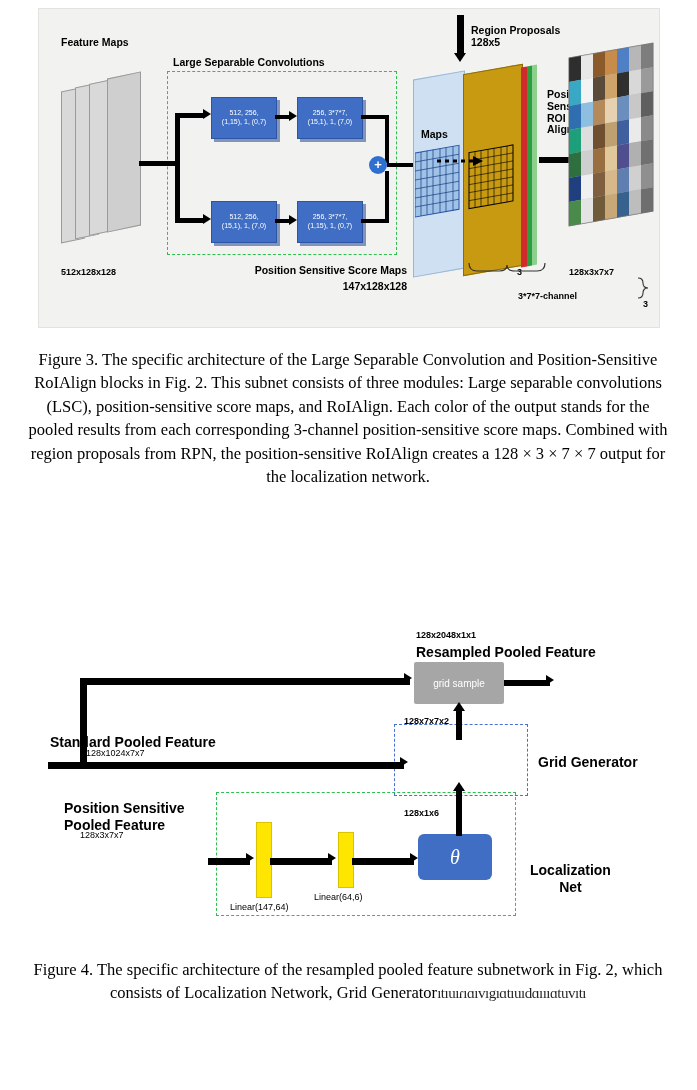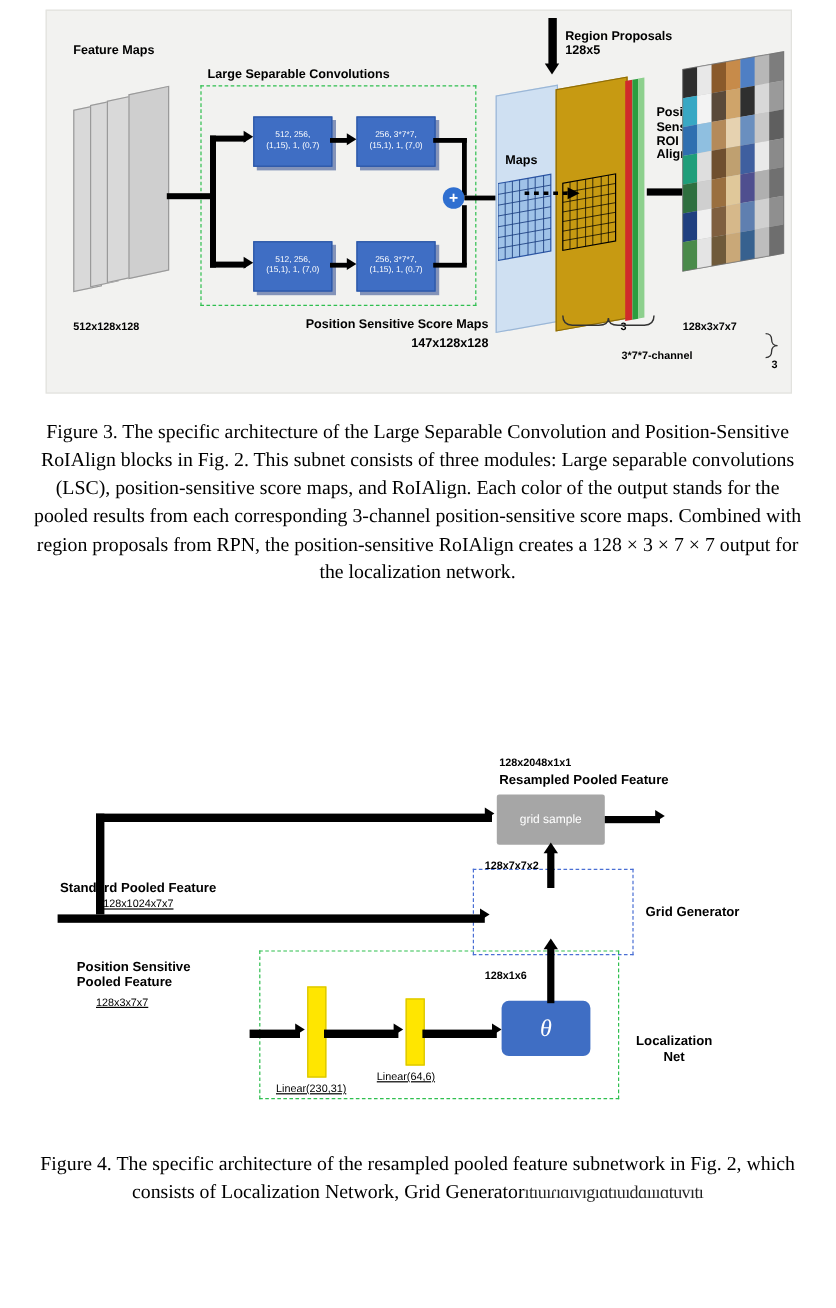--- a/index.html
+++ b/index.html
@@ -172,26 +172,26 @@
     font-style: italic;
     font-size: 20px;
     display: flex;
     align-items: center;
     justify-content: center;
   }
   .f4lbl {
     position: absolute;
     font-family: "Liberation Sans", sans-serif;
     font-weight: bold;
-    font-size: 11px;
+    font-size: 14px;
     line-height: 1.2;
     white-space: pre-line;
   }
   .f4lbl.sm { font-size: 9px; }
-  .f4lbl.nb { font-weight: normal; text-decoration: underline; }
+  .f4lbl.nb { font-weight: normal; }
 
   .garble {
     font-family: "Liberation Serif", serif;
     font-size: 15px;
     letter-spacing: -0.5px;
     color: #111;
     opacity: 0.92;
   }
 </style>
 </head>
@@ -426,21 +426,21 @@
     <div class="dashgreen" style="left:198px; top:180px; width:300px; height:124px;"></div>
 
     <div class="f4lbl" style="left:46px; top:188px;">Position Sensitive
 Pooled Feature</div>
     <div class="f4lbl sm nb" style="left:62px; top:218px;">128x3x7x7</div>
 
     <div class="arrow-h" style="left:190px; top:246px; width:42px; height:7px;"></div>
     <div class="arrowhead-r" style="left:228px; top:241px;"></div>
 
     <div class="yellowbar" style="left:238px; top:210px; width:14px; height:74px;"></div>
-    <div class="f4lbl sm nb" style="left:212px; top:290px;">Linear(230,31)</div>
+    <div class="f4lbl sm nb" style="left:212px; top:290px;">Linear(147,64)</div>
 
     <div class="arrow-h" style="left:252px; top:246px; width:62px; height:7px;"></div>
     <div class="arrowhead-r" style="left:310px; top:241px;"></div>
 
     <div class="yellowbar" style="left:320px; top:220px; width:14px; height:54px;"></div>
     <div class="f4lbl sm nb" style="left:296px; top:280px;">Linear(64,6)</div>
 
     <div class="arrow-h" style="left:334px; top:246px; width:62px; height:7px;"></div>
     <div class="arrowhead-r" style="left:392px; top:241px;"></div>
 

